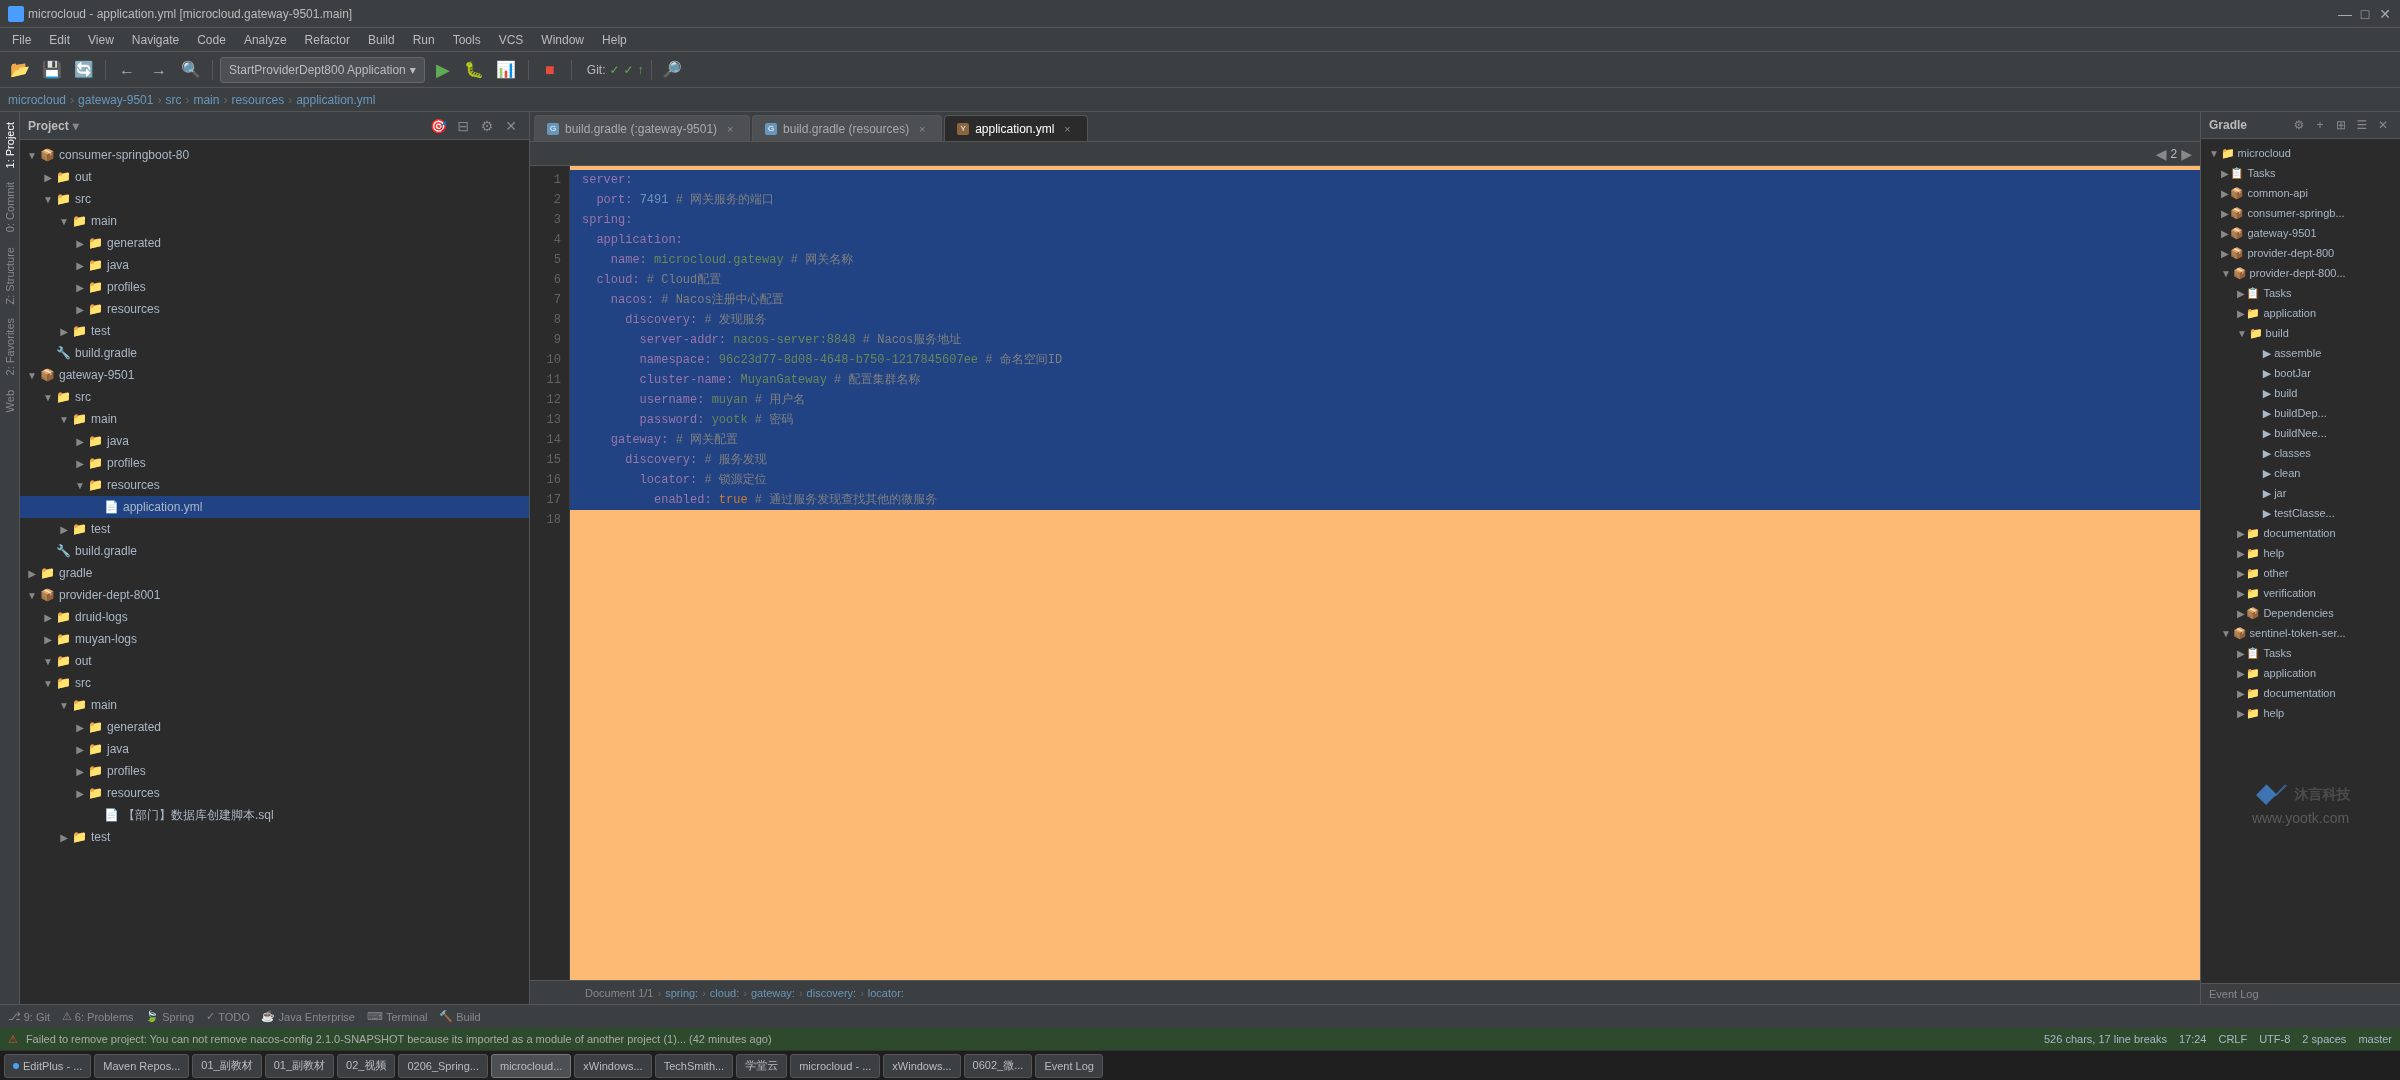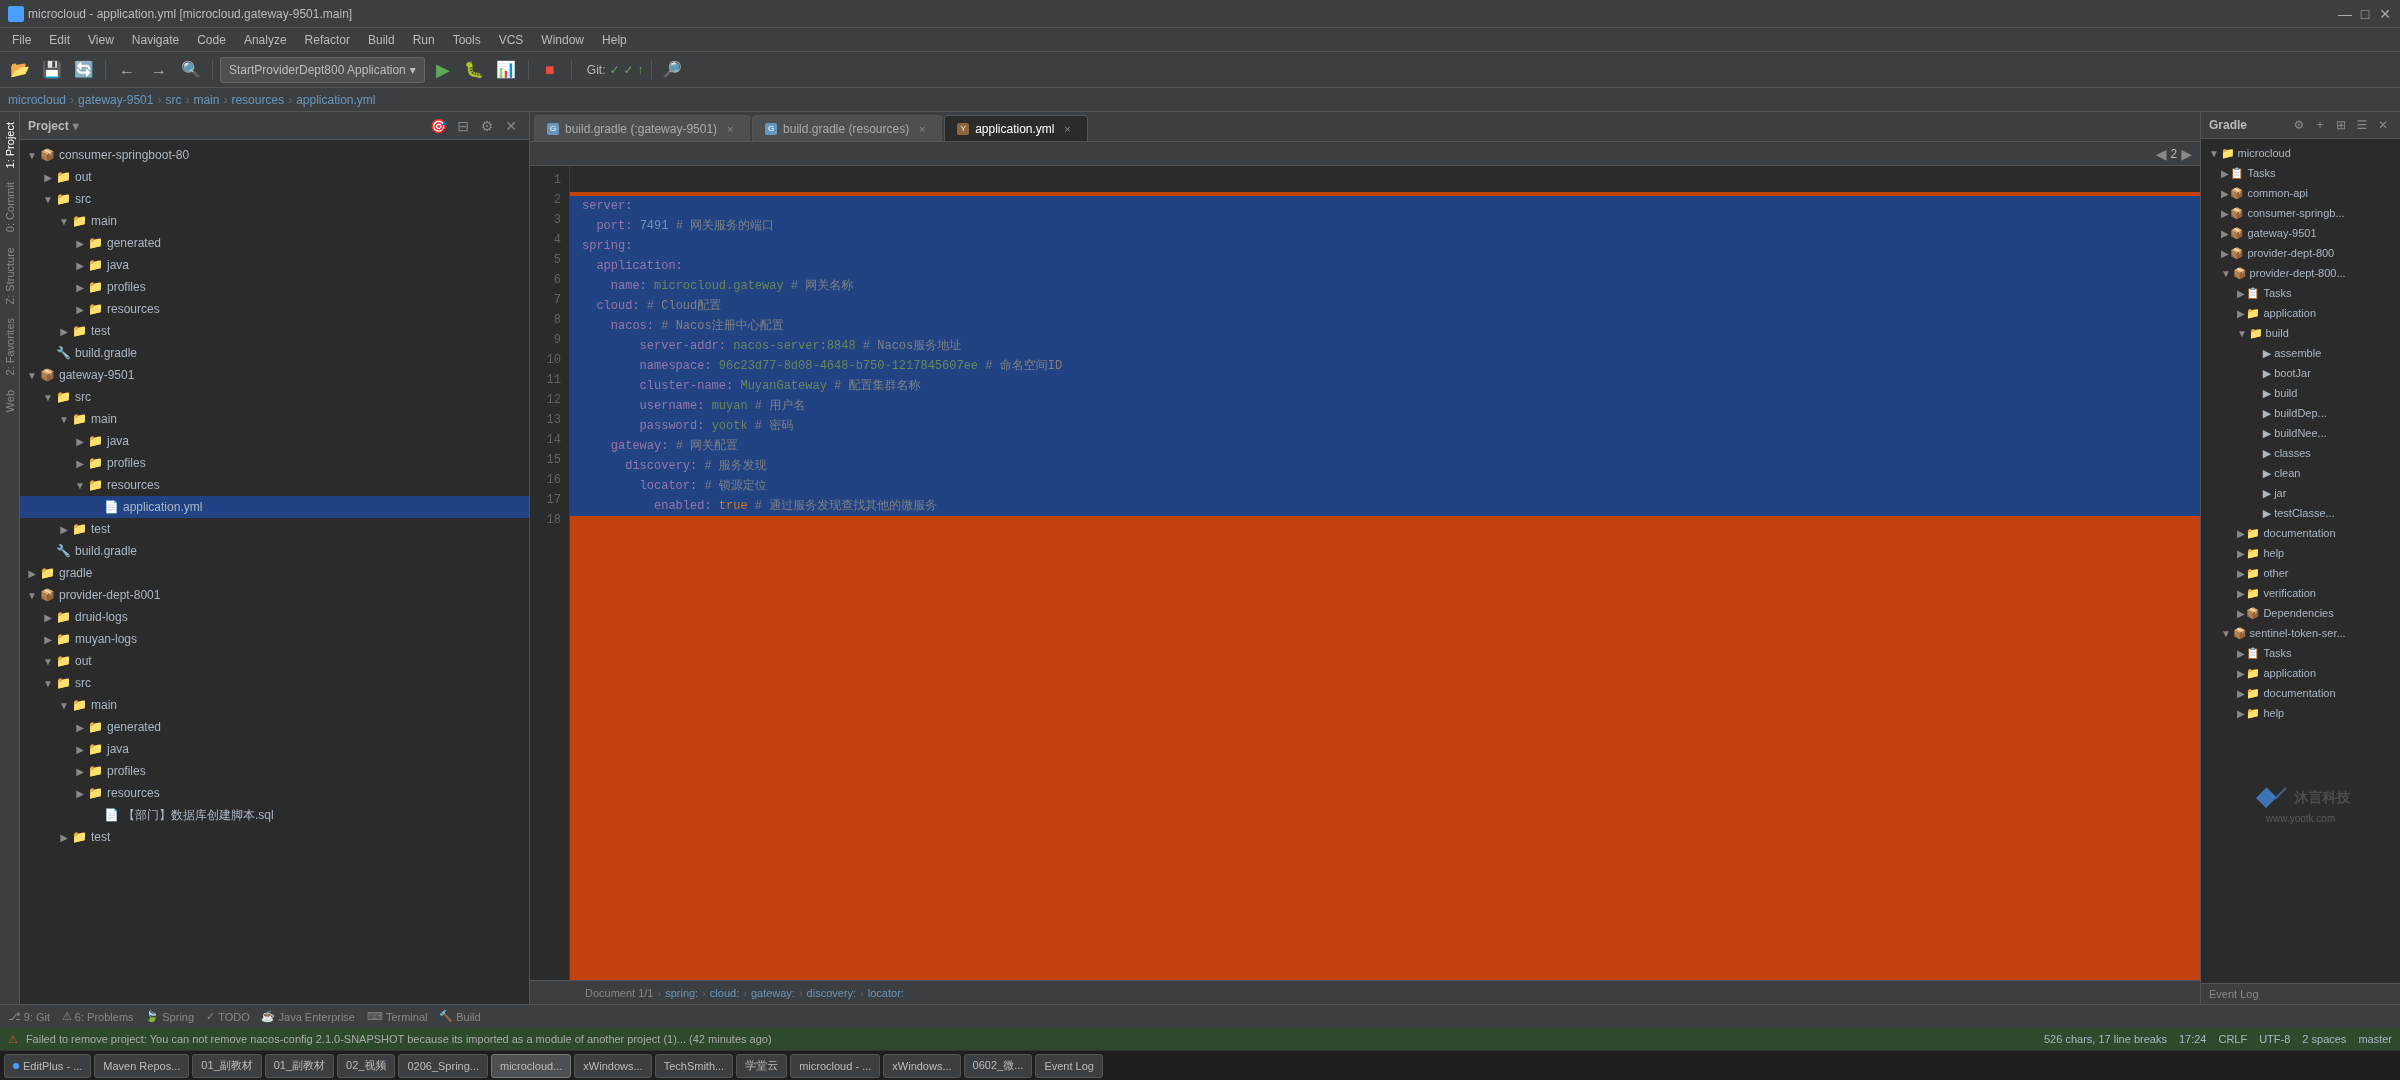--- a/index.html
+++ b/index.html
@@ -337,22 +337,21 @@
       font-size: 12px;
       font-family: 'Courier New', monospace;
       line-height: 20px;
     }
 
     
     .code-area {
       flex: 1;
       overflow: auto;
       padding: 4px 0;
-      background: #c2410c;
-      margin-top: 26px;
+      background: #fdba74;
     }
     .code-area::-webkit-scrollbar { width: 8px; height: 8px; }
     .code-area::-webkit-scrollbar-track { background: #2b2b2b; }
     .code-area::-webkit-scrollbar-thumb { background: #555; border-radius: 4px; }
 
     .code-line {
       height: 20px;
       padding: 0 12px;
       font-family: 'Courier New', monospace;
       font-size: 12px;
@@ -864,20 +863,21 @@
         <div class="line-number">18</div>
       </div>
       <div class="code-area">
         <div class="code-line highlighted"><span class="yaml-key">server:</span></div>
         <div class="code-line highlighted">  <span class="yaml-key">port:</span> <span class="val-num">7491</span> <span class="comment"># 网关服务的端口</span></div>
         <div class="code-line highlighted"><span class="yaml-key">spring:</span></div>
         <div class="code-line highlighted">  <span class="yaml-key">application:</span></div>
         <div class="code-line highlighted">    <span class="yaml-key">name:</span> <span class="val-str">microcloud.gateway</span> <span class="comment"># 网关名称</span></div>
         <div class="code-line highlighted">  <span class="yaml-key">cloud:</span> <span class="comment"># Cloud配置</span></div>
         <div class="code-line highlighted">    <span class="yaml-key">nacos:</span> <span class="comment"># Nacos注册中心配置</span></div>
+        <div class="code-line highlighted">      <span class="yaml-key">discovery:</span> <span class="comment"># 发现服务</span></div>
         <div class="code-line highlighted">        <span class="yaml-key">server-addr:</span> <span class="val-str">nacos-server:8848</span> <span class="comment"># Nacos服务地址</span></div>
         <div class="code-line highlighted">        <span class="yaml-key">namespace:</span> <span class="val-str">96c23d77-8d08-4648-b750-1217845607ee</span> <span class="comment"># 命名空间ID</span></div>
         <div class="code-line highlighted">        <span class="yaml-key">cluster-name:</span> <span class="val-str">MuyanGateway</span> <span class="comment"># 配置集群名称</span></div>
         <div class="code-line highlighted">        <span class="yaml-key">username:</span> <span class="val-str">muyan</span> <span class="comment"># 用户名</span></div>
         <div class="code-line highlighted">        <span class="yaml-key">password:</span> <span class="val-str">yootk</span> <span class="comment"># 密码</span></div>
         <div class="code-line highlighted">    <span class="yaml-key">gateway:</span> <span class="comment"># 网关配置</span></div>
         <div class="code-line highlighted">      <span class="yaml-key">discovery:</span> <span class="comment"># 服务发现</span></div>
         <div class="code-line highlighted">        <span class="yaml-key">locator:</span> <span class="comment"># 锁源定位</span></div>
         <div class="code-line highlighted">          <span class="yaml-key">enabled:</span> <span class="val-bool">true</span> <span class="comment"># 通过服务发现查找其他的微服务</span></div>
       </div>
@@ -1089,21 +1089,21 @@
       </div>
 
       <div style="position:relative; height:80px; display:flex; align-items:center; justify-content:center; flex-direction:column; margin-top:40px; opacity:0.8;">
         <div style="display:flex; align-items:center; gap:4px;">
           <svg width="40" height="30" viewBox="0 0 40 30">
             <path d="M5,15 L15,5 L25,15 L15,25 Z" fill="#4a9eff" opacity="0.8"></path>
             <path d="M15,5 L25,15 L35,5" fill="none" stroke="#4a9eff" stroke-width="2" opacity="0.6"></path>
           </svg>
           <span style="color:#555; font-size:14px; font-weight:bold;">沐言科技</span>
         </div>
-        <span style="color:#666; font-size:10px;text-align:right;">www.yootk.com</span>
+        <span style="color:#666; font-size:14px;text-align:right;">www.yootk.com</span>
       </div>
     </div>
 
     <div style="padding:4px 8px; background:#3c3f41; border-top:1px solid #555; font-size:11px; color:#888; cursor:pointer;">Event Log</div>
   </div>
 </div>
 
 <div class="bottom-bar">
   <div class="bottom-bar-item">
     <span>⎇</span>

